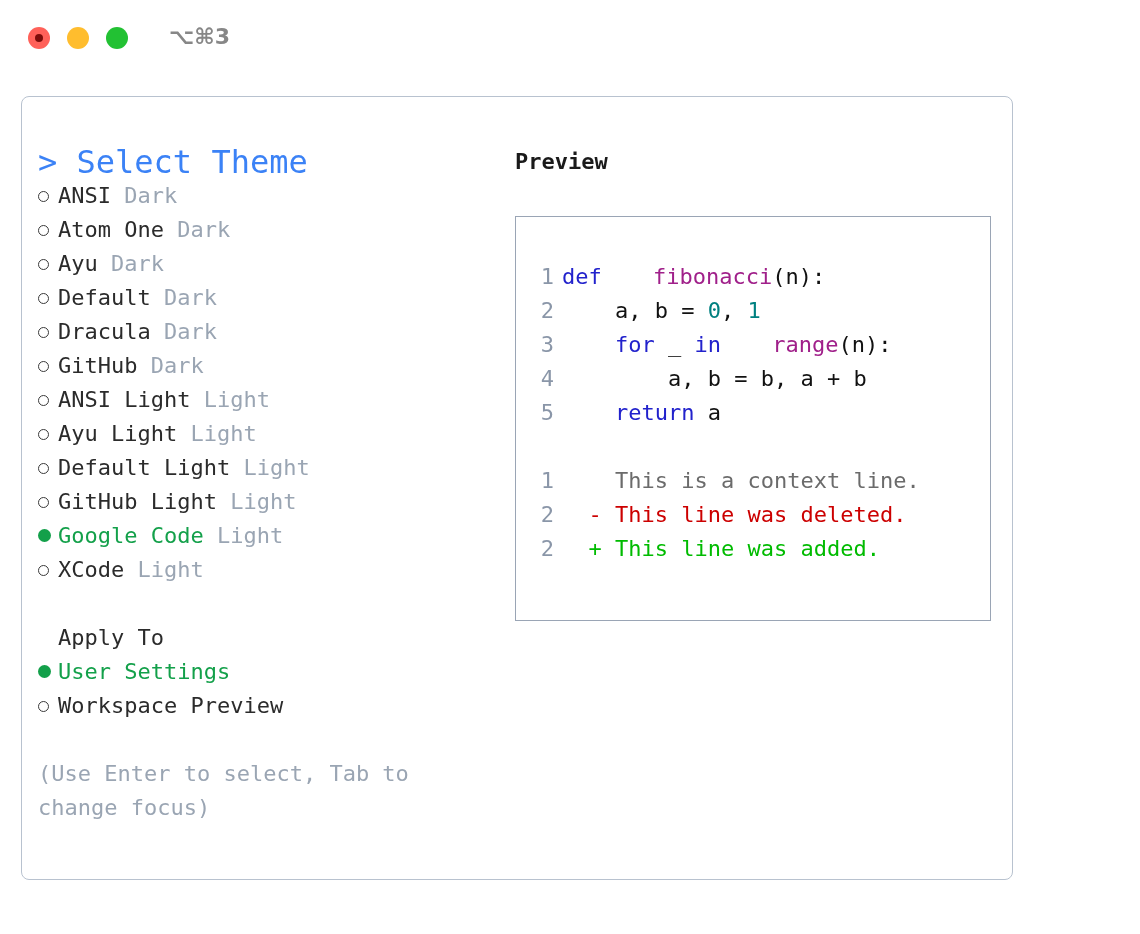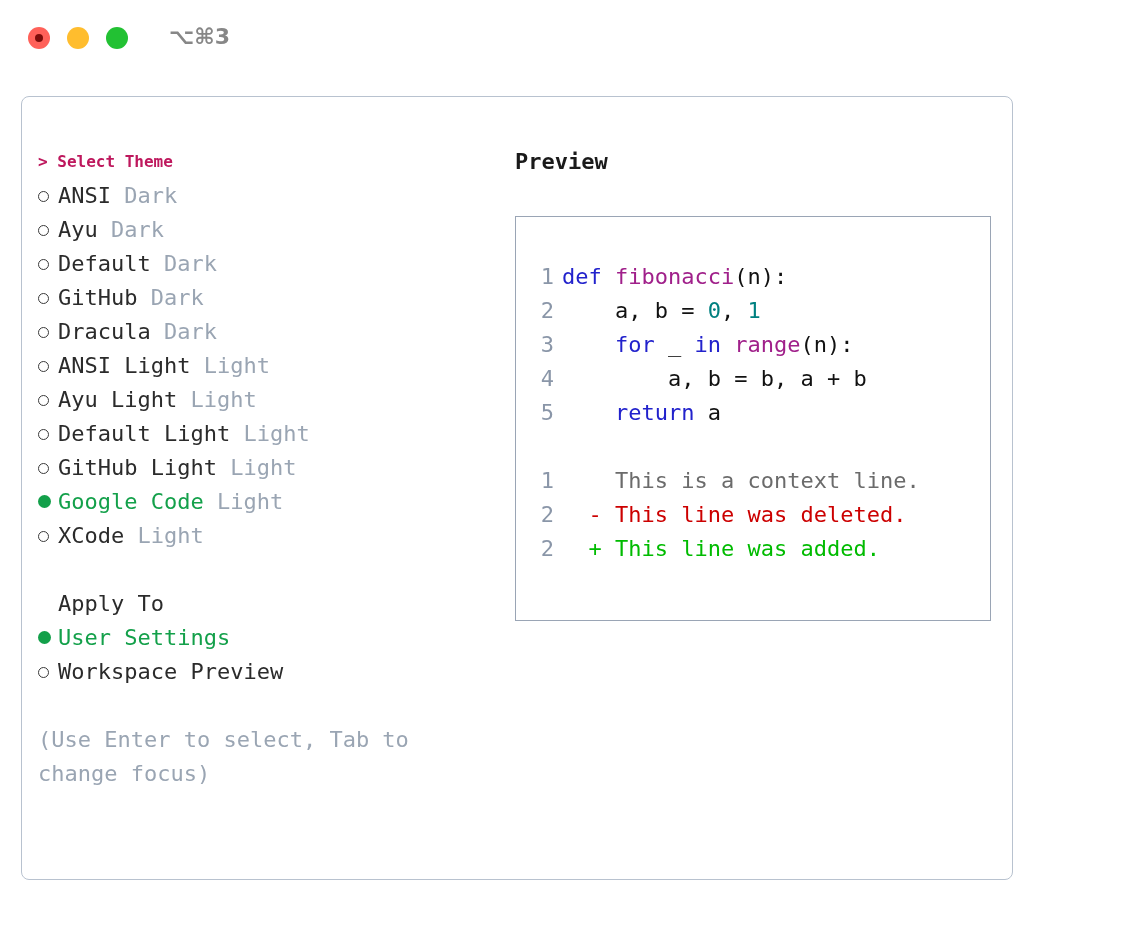--- a/index.html
+++ b/index.html
@@ -87,23 +87,23 @@
 
   
   .left-col {
     position: absolute;
     left: 16px;
     top: 48px;
     width: 440px;
   }
 
   .section-header {
-    font-size: 16px;
-    font-weight: 700;
-    color: #be185d;
+    font-size: 32px;
+    font-weight: 400;
+    color: #3b82f6;
     line-height: 34px;
     white-space: pre;
     height: 34px;
   }
 
   .theme-list { margin-top: 0px; }
 
   .row {
     height: 34px;
     line-height: 34px;
@@ -198,21 +198,21 @@
     color: #111111;
   }
   .lineno {
     display: inline-block;
     width: 26px;
     text-align: right;
     color: #8a96a8;
     margin-right: 8px;
   }
   .kw   { color: #2222cc; }
-  .fn   { color: #a0208a; }
+  .fn   { color: #a0208a; margin-left: 38px; }
   .num  { color: #008080; }
   .plain{ color: #111111; }
 
   .diff-block { margin-top: 34px; }
   .ctx  { color: #6b6b6b; }
   .del  { color: #cc0000; }
   .add  { color: #00bb00; }
 </style>
 </head>
 <body>
@@ -229,24 +229,25 @@
   </div>
 
   <div class="panel">
 
     <div class="left-col">
 
       <div class="section-header">&gt; Select Theme</div>
 
       <div class="theme-list" id="theme-list">
           <div class="row"><span class="bullet bullet-empty"></span><span class="label">ANSI</span><span class="tag"> Dark</span></div>
+          <div class="row"><span class="bullet bullet-empty"></span><span class="label">Atom One</span><span class="tag"> Dark</span></div>
           <div class="row"><span class="bullet bullet-empty"></span><span class="label">Ayu</span><span class="tag"> Dark</span></div>
           <div class="row"><span class="bullet bullet-empty"></span><span class="label">Default</span><span class="tag"> Dark</span></div>
+          <div class="row"><span class="bullet bullet-empty"></span><span class="label">Dracula</span><span class="tag"> Dark</span></div>
           <div class="row"><span class="bullet bullet-empty"></span><span class="label">GitHub</span><span class="tag"> Dark</span></div>
-          <div class="row"><span class="bullet bullet-empty"></span><span class="label">Dracula</span><span class="tag"> Dark</span></div>
           <div class="row"><span class="bullet bullet-empty"></span><span class="label">ANSI Light</span><span class="tag"> Light</span></div>
           <div class="row"><span class="bullet bullet-empty"></span><span class="label">Ayu Light</span><span class="tag"> Light</span></div>
           <div class="row"><span class="bullet bullet-empty"></span><span class="label">Default Light</span><span class="tag"> Light</span></div>
           <div class="row"><span class="bullet bullet-empty"></span><span class="label">GitHub Light</span><span class="tag"> Light</span></div>
           <div class="row"><span class="bullet bullet-filled"></span><span class="label selected">Google Code</span><span class="tag"> Light</span></div>
           <div class="row"><span class="bullet bullet-empty"></span><span class="label">XCode</span><span class="tag"> Light</span></div>
         </div>
 
       <div class="spacer-34"></div>
 

